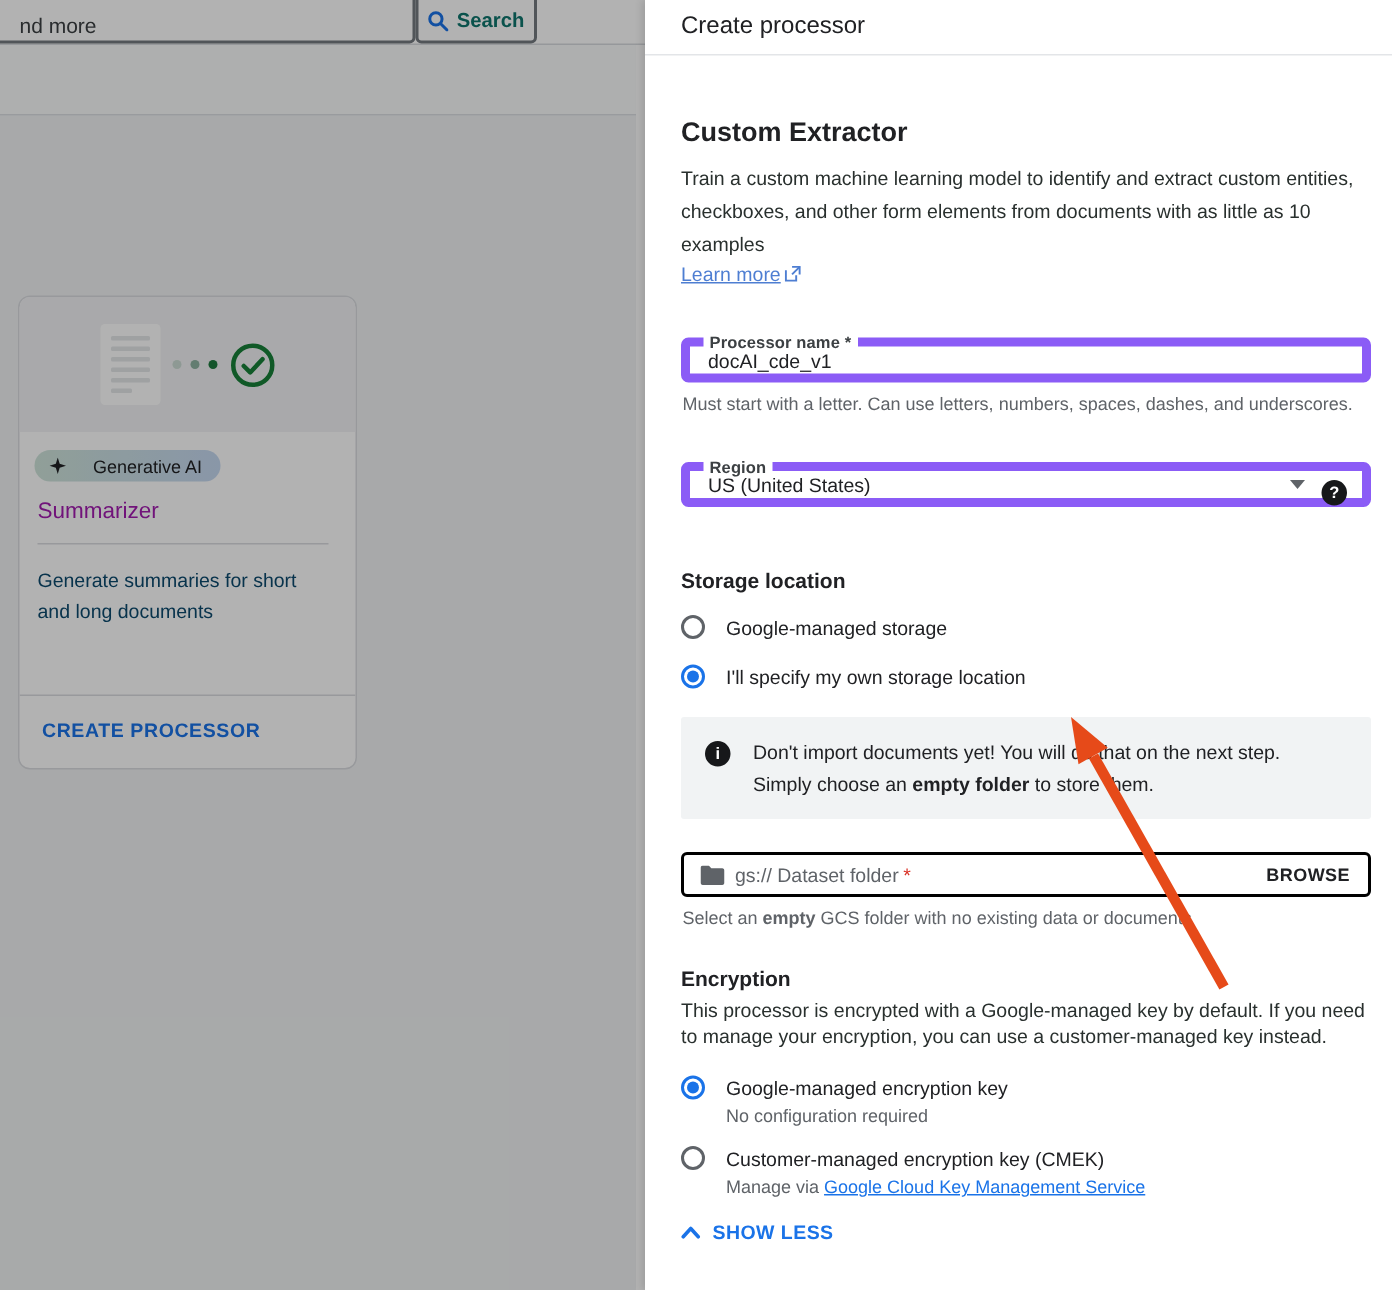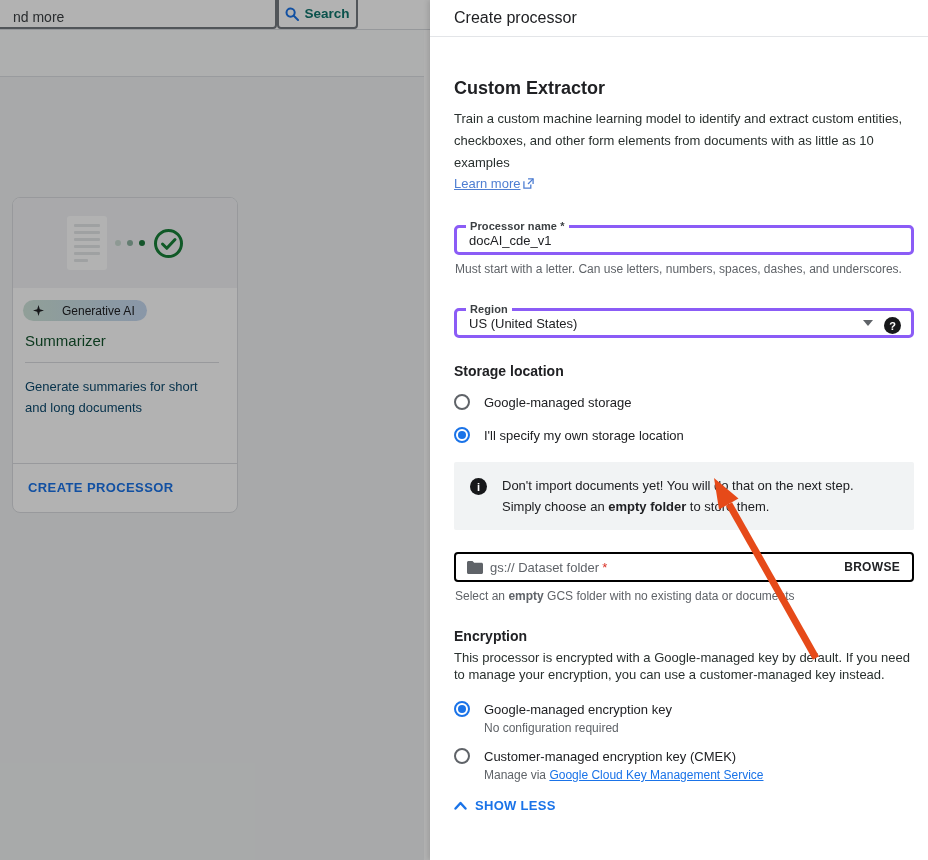--- a/index.html
+++ b/index.html
@@ -19,47 +19,47 @@
   
   .card { position:absolute; top:197px; left:12px; width:226px; height:316px; background:#fff; border:1px solid #dadce0; border-radius:8px; display:flex; flex-direction:column; overflow:hidden; }
   .card-illus { height:90px; background:#f2f3f5; display:flex; align-items:center; justify-content:center; gap:8px; }
   .doc-icon { width:40px; height:54px; background:#fff; border-radius:3px; padding:8px 7px; display:flex; flex-direction:column; gap:4px; }
   .doc-icon i { display:block; height:3.5px; background:#e4e7e9; border-radius:1px; }
   .doc-icon i:last-child { width:55%; }
   .dots { display:flex; gap:6px; align-items:center; }
   .dots b { width:6px; height:6px; border-radius:50%; }
   .card-body { padding:12px 16px 0 10px; }
   .badge { display:inline-flex; align-items:center; gap:18px; height:21px; padding:0 12px 0 10px; border-radius:11px; background:linear-gradient(90deg,#cfe4da,#c5d8f1); font-size:12px; color:#202124; }
-  .card-title { margin:11px 0 0 2px; font-size:15px; color:#14532d; }
+  .card-title { margin:11px 0 0 2px; font-size:15px; color:#a21caf; }
   .card-div { height:1px; background:#dadce0; margin:13px 2px 0 2px; }
   .card-desc { margin:13px 0 0 2px; font-size:13px; line-height:21px; color:#0c4a6e; width:190px; }
   .card-footer { margin-top:auto; border-top:1px solid #dadce0; padding:14px 16px 16px 15px; }
   .card-action { font-size:13px; font-weight:700; letter-spacing:.4px; color:#1a73e8; }
 
   .scrim { position:absolute; top:0; left:0; width:430px; height:860px; background:rgba(0,0,0,.30); z-index:5; }
 
   
   .panel { position:absolute; top:0; left:430px; width:498px; height:860px; background:#fff; z-index:10; box-shadow:-2px 0 5px rgba(0,0,0,.12); }
   .panel-header { height:37px; border-bottom:1px solid #e3e5e8; display:flex; align-items:center; padding-left:24px; font-size:16px; color:#202124; }
   .panel-content { padding:41px 14px 0 24px; }
   h2.section { font-size:18px; font-weight:700; color:#202124; }
   .desc { margin-top:9px; font-size:13px; line-height:22px; color:#29302e; max-width:462px; }
   .learn-more { display:inline-flex; align-items:center; gap:3px; margin-top:1px; font-size:13px; color:#4e7ed2; text-decoration:underline; cursor:pointer; }
 
-  .field { position:relative; height:30px; border:3px solid #8b5cf6; border-radius:5px; display:flex; align-items:center; padding:0 12px; }
+  .field { position:relative; height:30px; border:6px solid #8b5cf6; border-radius:5px; display:flex; align-items:center; padding:0 12px; }
   .field .flabel { position:absolute; top:-8px; left:9px; background:#fff; padding:0 4px; font-size:11px; font-weight:700; color:#3c4043; letter-spacing:.1px; }
   .field .fvalue { font-size:13px; color:#202124; }
   .field-name { margin-top:33px; }
   .helper { margin:7px 0 0 1px; font-size:12px; color:#5f6368; }
   .field-region { margin-top:32px; }
   .dd-arrow { margin-left:auto; margin-right:26px; width:0; height:0; border-left:5px solid transparent; border-right:5px solid transparent; border-top:6px solid #5f6368; }
   .help-dot, .info-dot { width:17px; height:17px; border-radius:50%; background:#17181a; color:#fff; font-size:11px; font-weight:700; display:flex; align-items:center; justify-content:center; flex:none; }
   .help-dot { position:absolute; right:10px; top:6px; }
 
-  h3.sub { margin-top:25px; font-size:14px; font-weight:700; color:#202124; }
+  h3.sub { margin-top:41px; font-size:14px; font-weight:700; color:#202124; }
   .radio-row { display:flex; align-items:center; gap:14px; margin-top:13px; min-height:20px; }
   .radio { width:16px; height:16px; border:2px solid #5f6368; border-radius:50%; flex:none; position:relative; }
   .radio.selected { border-color:#1a73e8; }
   .radio.selected::after { content:""; position:absolute; inset:2px; border-radius:50%; background:#1a73e8; }
   .radio-label { font-size:13px; color:#202124; }
   .radio-sub { margin:2px 0 0 30px; font-size:12px; color:#5f6368; }
   .radio-sub a { color:#1a73e8; text-decoration:underline; cursor:pointer; }
 
   .infobox { margin-top:17px; background:#f1f3f4; border-radius:2px; padding:13px 20px 13px 16px; display:flex; gap:15px; }
   .infobox .txt { font-size:13px; line-height:21px; color:#202124; max-width:382px; }

